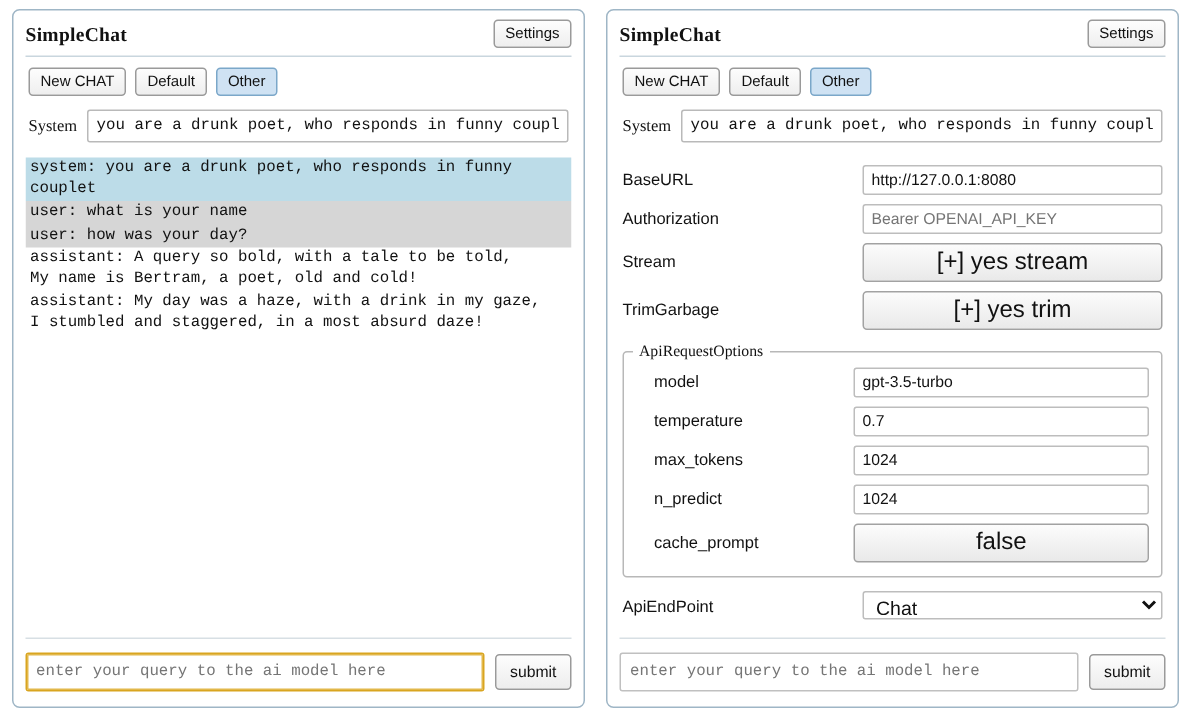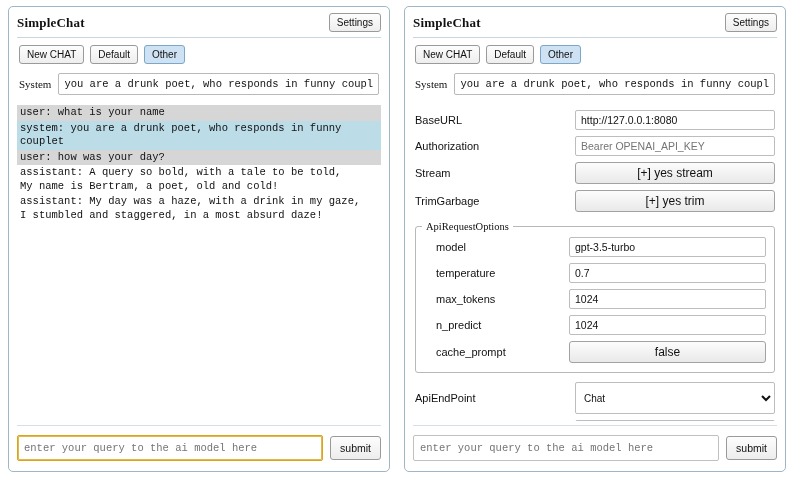--- a/index.html
+++ b/index.html
@@ -174,39 +174,39 @@
     padding: 3px 5px;
     background: #fff;
     outline: none;
   }
   .val-input.placeholder { color: #9b9b9b; }
   .toggle-btn {
     width: 100%;
     box-sizing: border-box;
     text-align: center;
     font-family: "Liberation Sans", sans-serif;
-    font-size: 12px;
+    font-size: 16px;
     color: #111;
     background: linear-gradient(#fcfcfc, #e9e9e9);
     border: 1px solid #a2a2a2;
     border-radius: 3px;
     padding: 3px 4px;
     cursor: pointer;
   }
   .select-ctrl {
     width: 100%;
     box-sizing: border-box;
     font-family: "Liberation Sans", sans-serif;
-    font-size: 10px;
+    font-size: 13px;
     color: #111;
     border: 1px solid #bdbdbd;
     border-radius: 2px;
     padding: 2px 4px;
     background: #fff;
-    height: 32px;
+    height: 19px;
   }
   fieldset.group {
     border: 1px solid #b8b8b8;
     border-radius: 3px;
     margin: 6px 2px 6px 2px;
     padding: 2px 6px 6px 6px;
   }
   fieldset.group > legend {
     font-size: 10.5px;
     color: #111;
@@ -231,22 +231,22 @@
       <button class="btn">Default</button>
       <button class="btn selected">Other</button>
     </div>
 
     <div class="system-row">
       <span class="system-label">System</span>
       <input class="text-input" type="text" value="you are a drunk poet, who responds in funny couplet" style="">
     </div>
 
     <div class="chat-area">
+      <div class="chat-msg system">system: you are a drunk poet, who responds in funny couplet</div>
       <div class="chat-msg user">user: what is your name</div>
-      <div class="chat-msg system">system: you are a drunk poet, who responds in funny couplet</div>
       <div class="chat-msg user">user: how was your day?</div>
       <div class="chat-msg assistant">assistant: A query so bold, with a tale to be told,
 My name is Bertram, a poet, old and cold!</div>
       <div class="chat-msg assistant">assistant: My day was a haze, with a drink in my gaze,
 I stumbled and staggered, in a most absurd daze!</div>
     </div>
 
     <div class="query-row">
       <input class="query-input focused" type="text" placeholder="enter your query to the ai model here" style="">
       <button class="submit-btn">submit</button>

